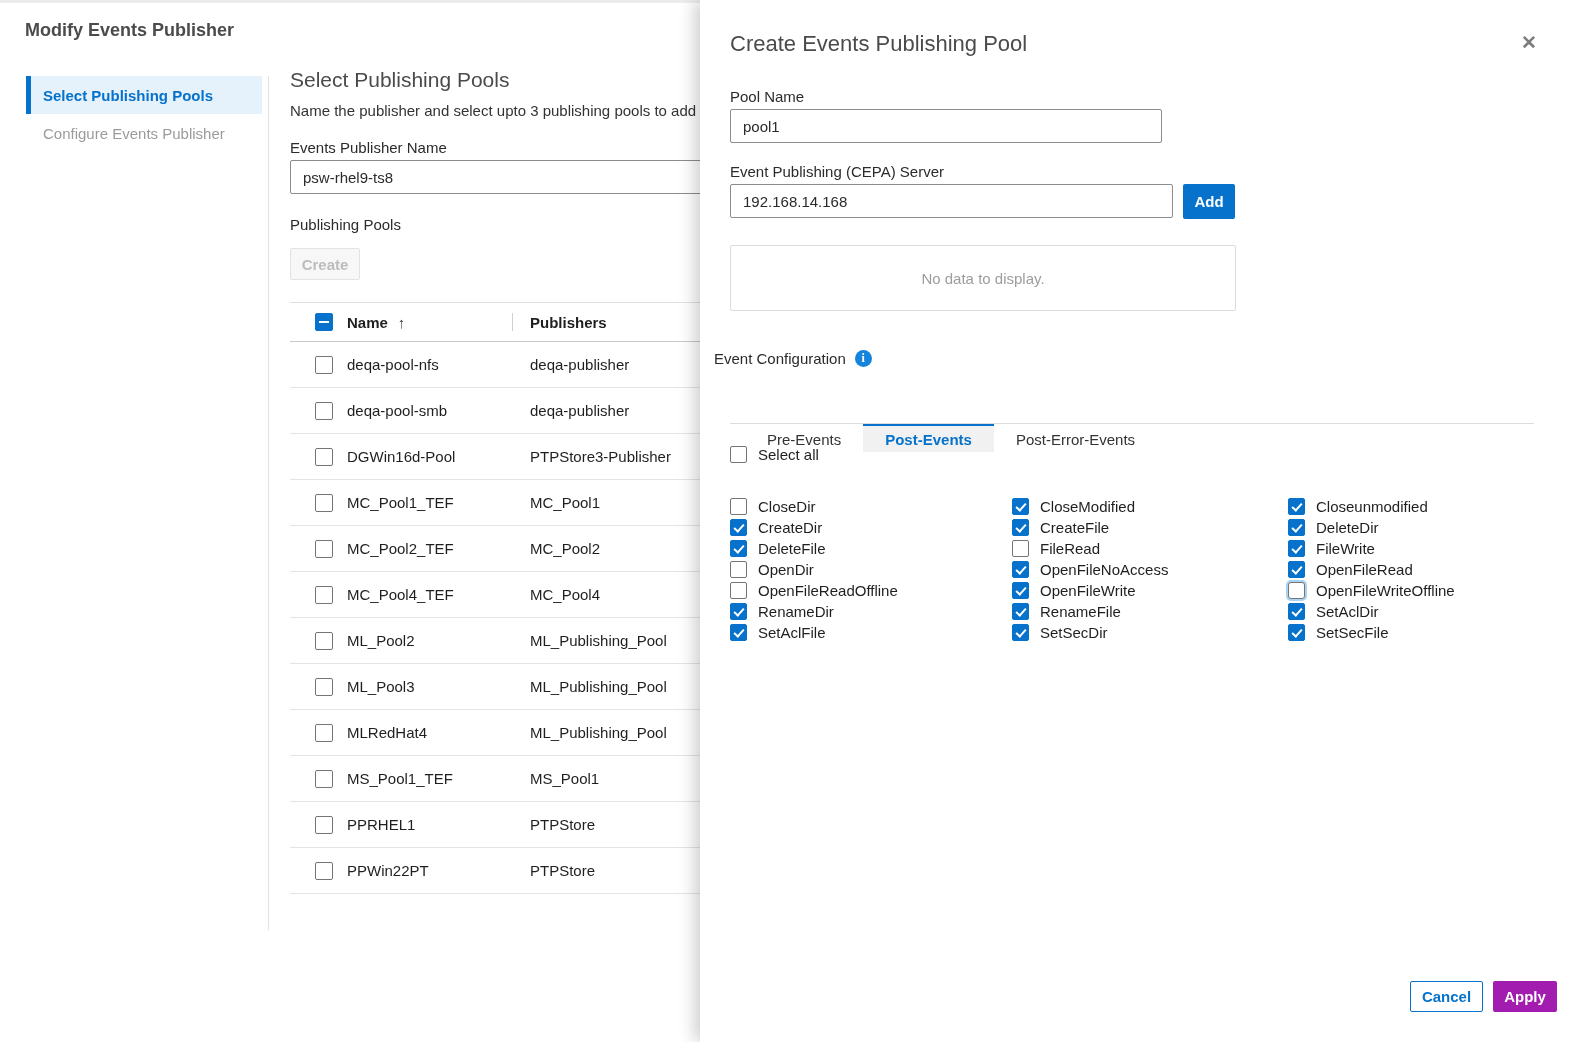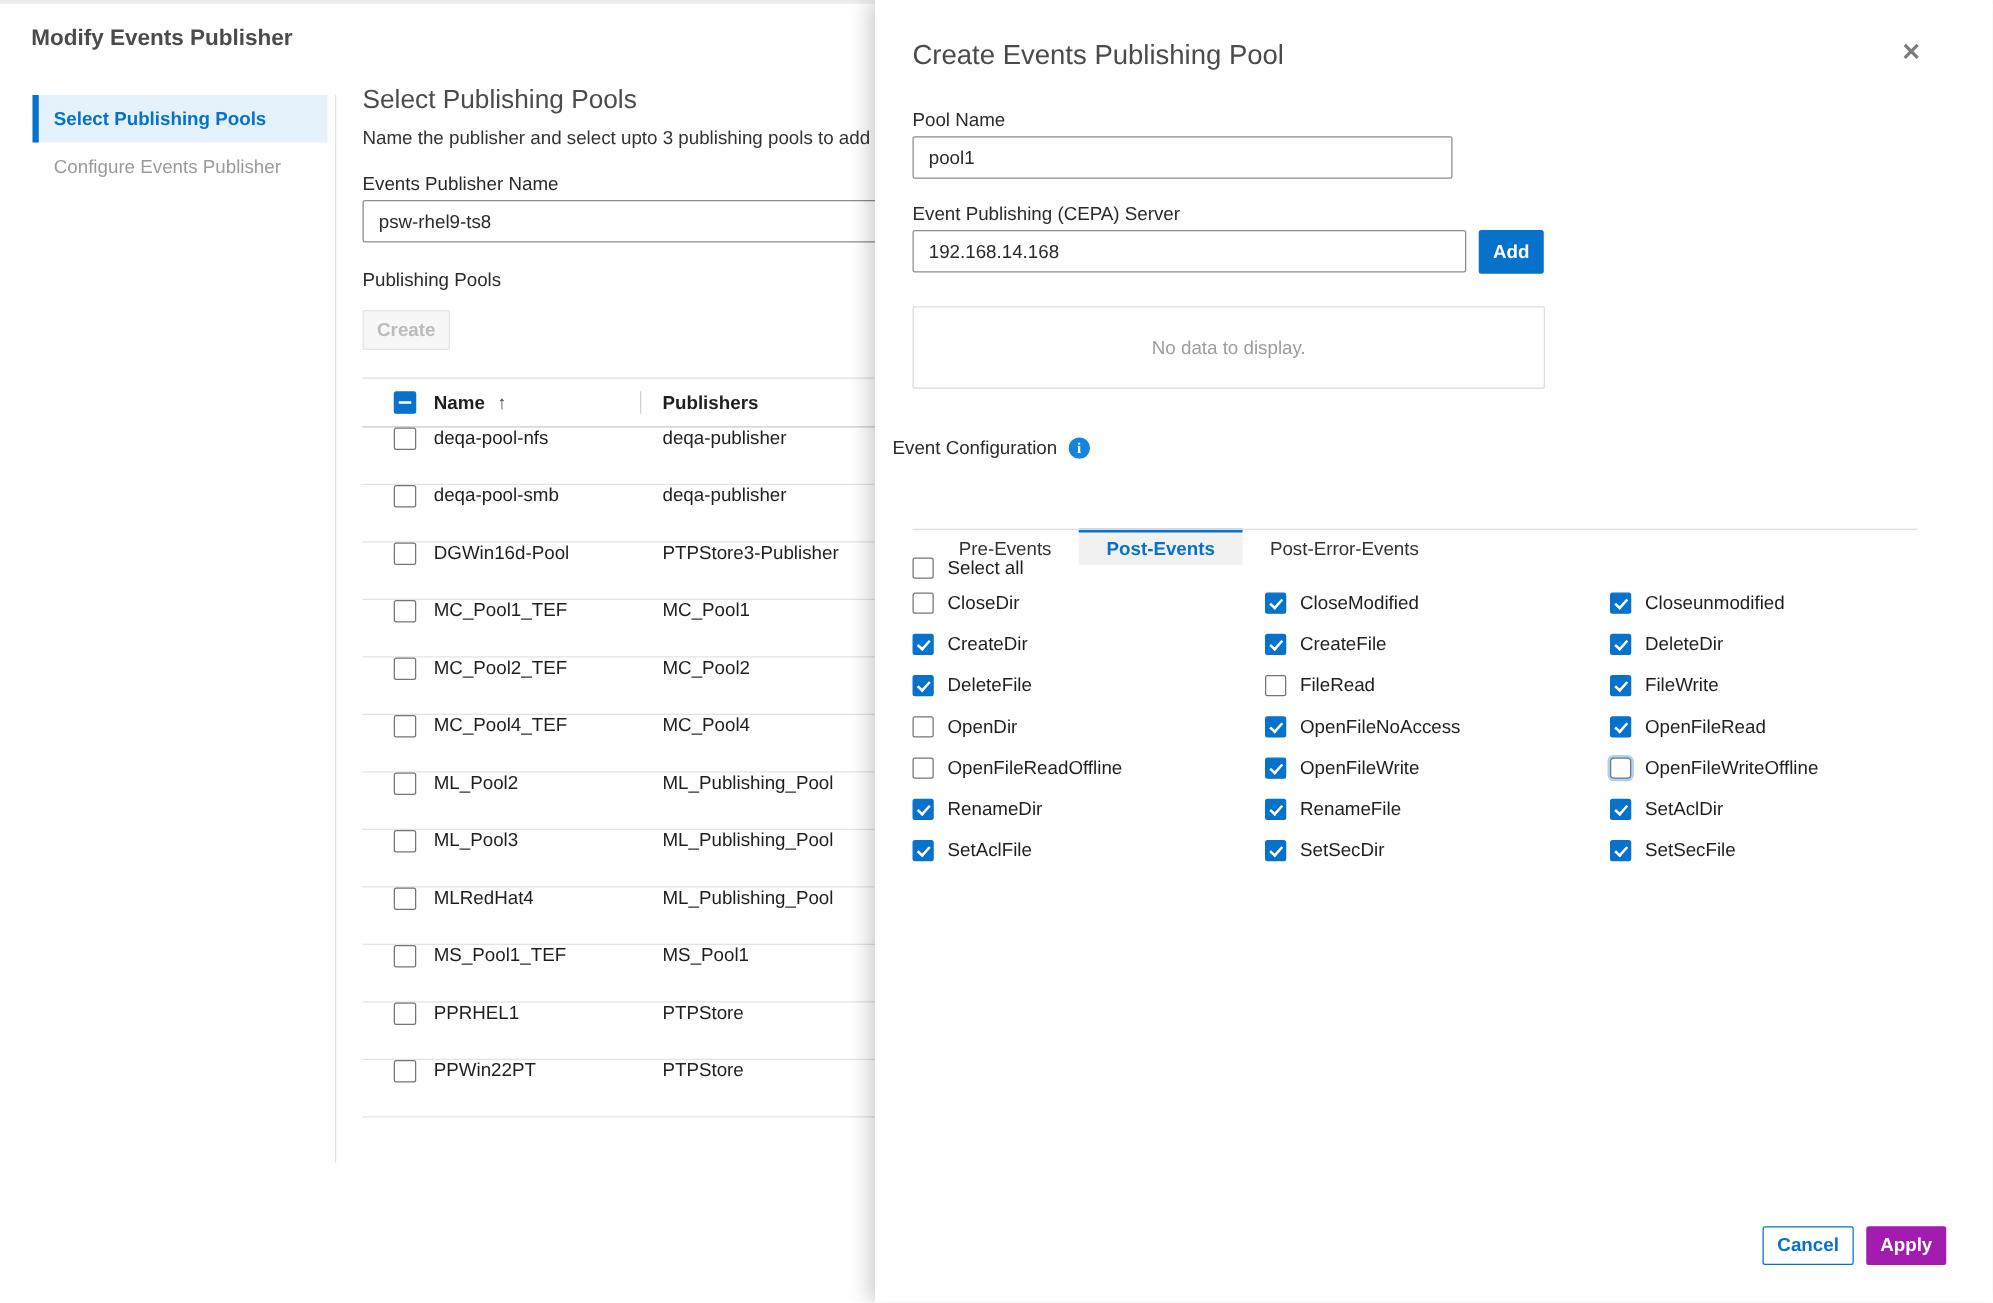--- a/index.html
+++ b/index.html
@@ -30,21 +30,21 @@
   .create-btn { position:absolute; left:290px; top:248px; width:70px; height:32px; background:#f7f7f7;
                 border:1px solid #e3e3e3; border-radius:2px; color:#bcbcbc; font-weight:bold; font-size:15px; font-family:inherit; }
 
   .pool-table { position:absolute; left:290px; top:302px; width:480px; border-top:1px solid #e0e0e0; background:#fff; }
   .thead { height:38px; display:flex; align-items:center; border-bottom:1px solid #c9c9c9; position:relative; }
   .thead .cbx { margin-left:25px; }
   .th-name { margin-left:14px; font-weight:bold; font-size:15px; }
   .sort-arrow { margin-left:10px; font-size:15px; color:#444; }
   .col-divider { position:absolute; left:222px; top:10px; height:18px; width:1px; background:#d0d0d0; }
   .th-pub { position:absolute; left:240px; font-weight:bold; font-size:15px; }
-  .trow { height:45px; display:flex; border-bottom:1px solid #e4e4e4; position:relative; font-size:15px; }
+  .trow { height:45px; display:flex; align-items:center; border-bottom:1px solid #e4e4e4; position:relative; font-size:15px; }
   .trow .cbx { margin-left:25px; }
   .cell-name { margin-left:14px; }
   .cell-pub { position:absolute; left:240px; }
 
   
   .cbx { width:18px; height:18px; box-sizing:border-box; border:1px solid #757575; border-radius:2px;
          background:#fff; position:relative; flex:none; cursor:pointer; display:inline-block; }
   .cbx.checked, .cbx[data-state="indeterminate"] { background:#0672cb; border-color:#0672cb; }
   .cbx.checked::after { content:''; position:absolute; left:5.5px; top:2.5px; width:4px; height:8px;
          border:solid #fff; border-width:0 2px 2px 0; transform:rotate(42deg); }
@@ -66,22 +66,22 @@
                border-radius:2px; display:flex; align-items:center; justify-content:center; color:#9d9d9d; font-size:15px; }
   .ec-label { position:absolute; left:14px; top:350px; font-size:15px; color:#2b2b2b; display:flex; align-items:center; gap:9px; }
   .info-icon { width:17px; height:17px; border-radius:50%; background:#1484dc; color:#fff; font-size:12px; font-weight:bold;
                display:flex; align-items:center; justify-content:center; font-family:"Liberation Serif", serif; cursor:pointer; }
   .tabs { position:absolute; left:45px; top:394px; display:flex; height:29px; }
   .tab { padding:0 22px; display:flex; align-items:center; font-size:15px; color:#333; cursor:pointer;
          border-top:3px solid transparent; box-sizing:border-box; height:29px;margin-top:29px; }
   .tab.active { background:#f1f1f1; border-top-color:#0672cb; color:#0672cb; font-weight:bold; }
   .tabs-underline { position:absolute; left:30px; top:423px; width:804px; height:1px; background:#dddddd; }
   .select-all { position:absolute; left:30px; top:446px; display:flex; align-items:center; gap:11px; font-size:15px; cursor:pointer; }
-  .events-grid { position:absolute; left:30px; top:472px; width:810px; display:grid;
-                 grid-template-columns:282px 276px 1fr; row-gap:12px; }
+  .events-grid { position:absolute; left:30px; top:496px; width:810px; display:grid;
+                 grid-template-columns:282px 276px 1fr; }
   .evt { display:flex; align-items:center; gap:11px; font-size:15px; height:21px; cursor:pointer; }
   .dialog .cbx { width:17px; height:17px; }
   .dialog .cbx.checked::after { left:5px; top:2px; }
   .cancel-btn { position:absolute; left:710px; top:981px; width:73px; height:31px; background:#fff; border:1px solid #0672cb;
                 border-radius:2px; color:#0672cb; font-weight:bold; font-size:15px; font-family:inherit; cursor:pointer; }
   .apply-btn { position:absolute; left:793px; top:981px; width:64px; height:31px; background:#a21caf; border:none;
                border-radius:2px; color:#fff; font-weight:bold; font-size:15px; font-family:inherit; cursor:pointer; }
 </style>
 </head>
 <body>

